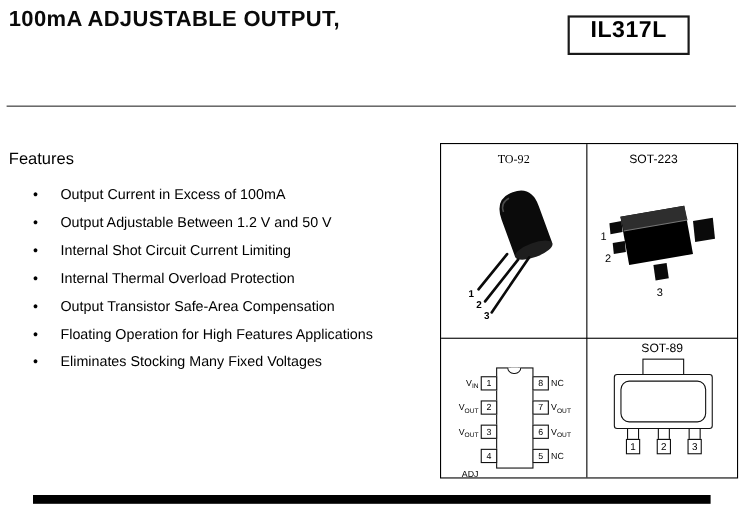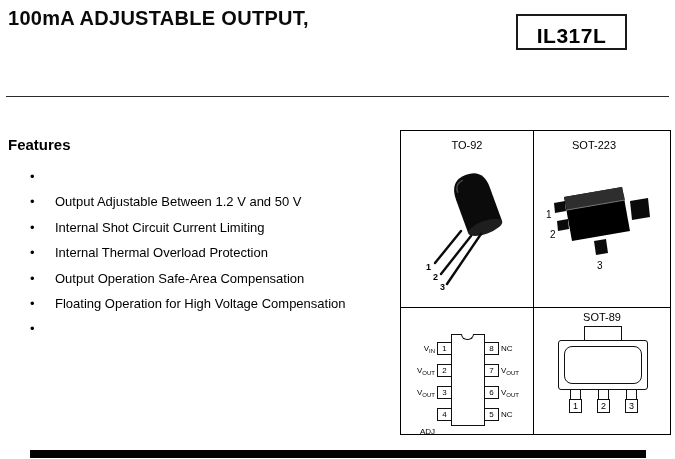--- a/index.html
+++ b/index.html
@@ -7,25 +7,25 @@
   .page {
     position:relative; width:675px; height:459px; background:#ffffff;
     font-family:"Liberation Sans", sans-serif; color:#000; overflow:hidden;
   }
   .title {
     position:absolute; left:8px; top:4px; font-size:20px; font-weight:700;
     line-height:29px; letter-spacing:0.3px; color:#0a0a0a;
   }
   .part-box {
     position:absolute; left:516px; top:14px; width:111px; height:36px;
-    border:2px solid #1a1a1a; display:flex; align-items:flex-end; justify-content:center;
+    border:2px solid #1a1a1a; display:flex; align-items:flex-start; justify-content:center;
     font-size:21px; font-weight:700; letter-spacing:0.5px;
   }
   .hrule { position:absolute; left:6px; right:6px; top:96px; height:1px; background:#2b2b2b; }
-  .features-heading { position:absolute; left:8px; top:136px; font-size:15px; font-weight:700; }
+  .features-heading { position:absolute; left:8px; top:136px; font-size:15px; font-weight:400; }
   .features-list { position:absolute; left:30px; top:164px; width:365px; }
   .feature-item { display:flex; font-size:13px; line-height:25.4px; color:#000; }
   .bullet { width:25px; flex:0 0 25px; }
 
   .pkg-panel { position:absolute; left:400px; top:130px; width:271px; height:305px; border:1px solid #000; background:#fff; }
   .pkg-vline { position:absolute; left:132px; top:0; bottom:0; width:1px; background:#000; }
   .pkg-hline { position:absolute; left:0; right:0; top:176px; height:1px; background:#000; }
   .pkg-cell { position:absolute; }
   .cell-to92   { left:0; top:0; width:132px; height:176px; }
   .cell-sot223 { left:133px; top:0; right:16px; height:176px; }
@@ -72,52 +72,54 @@
     <span>IL317L</span>
   </div>
 
   <div class="hrule"></div>
 
   <div class="features-heading">Features</div>
 
   <div class="features-list">
     <div class="feature-item">
       <span class="bullet">•</span>
+      <span>Output Current in Excess of 100mA</span>
     </div>
     <div class="feature-item">
       <span class="bullet">•</span>
       <span>Output Adjustable Between 1.2 V and 50 V</span>
     </div>
     <div class="feature-item">
       <span class="bullet">•</span>
       <span>Internal Shot Circuit Current Limiting</span>
     </div>
     <div class="feature-item">
       <span class="bullet">•</span>
       <span>Internal Thermal Overload Protection</span>
     </div>
     <div class="feature-item">
       <span class="bullet">•</span>
-      <span>Output Operation Safe-Area Compensation</span>
-    </div>
-    <div class="feature-item">
-      <span class="bullet">•</span>
-      <span>Floating Operation for High Voltage Compensation</span>
-    </div>
-    <div class="feature-item">
-      <span class="bullet">•</span>
+      <span>Output Transistor Safe-Area Compensation</span>
+    </div>
+    <div class="feature-item">
+      <span class="bullet">•</span>
+      <span>Floating Operation for High Features Applications</span>
+    </div>
+    <div class="feature-item">
+      <span class="bullet">•</span>
+      <span>Eliminates Stocking Many Fixed Voltages</span>
     </div>
   </div>
 
   <div class="pkg-panel">
     <div class="pkg-vline"></div>
     <div class="pkg-hline"></div>
 
     <div class="pkg-cell cell-to92">
-      <div class="pkg-label" style="top:8px;">TO-92</div>
+      <div class="pkg-label" style="top:8px;font-family:Liberation Serif, serif;">TO-92</div>
       <svg class="pkg-svg" style="left:12px; top:26px;" width="110" height="145" viewBox="0 0 110 145">
         <g transform="rotate(-20 63 45)">
           <path d="M45,72 L45,36 Q45,16 63,16 Q81,16 81,36 L81,72 Z" fill="#0b0b0b"></path>
           <ellipse cx="63" cy="72" rx="18" ry="6.5" fill="#1e1e1e"></ellipse>
           <path d="M49,30 Q49,21 58,20" fill="none" stroke="#4a4a4a" stroke-width="1.4"></path>
         </g>
         <g stroke="#0b0b0b" stroke-width="2.4" stroke-linecap="round">
           <path d="M48,74 L22,106"></path>
           <path d="M58,79 L28,117"></path>
           <path d="M68,77 L34,127"></path>

